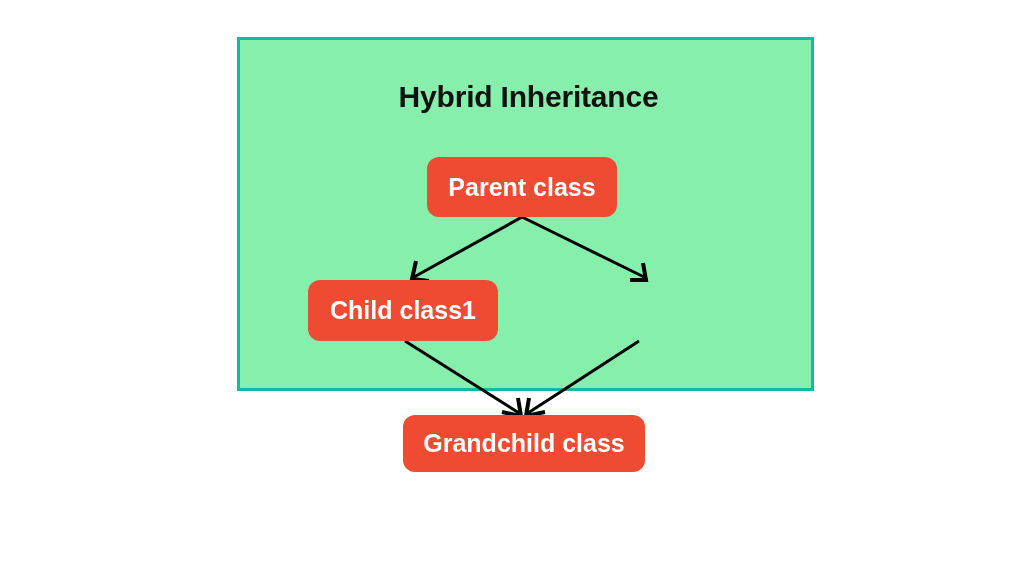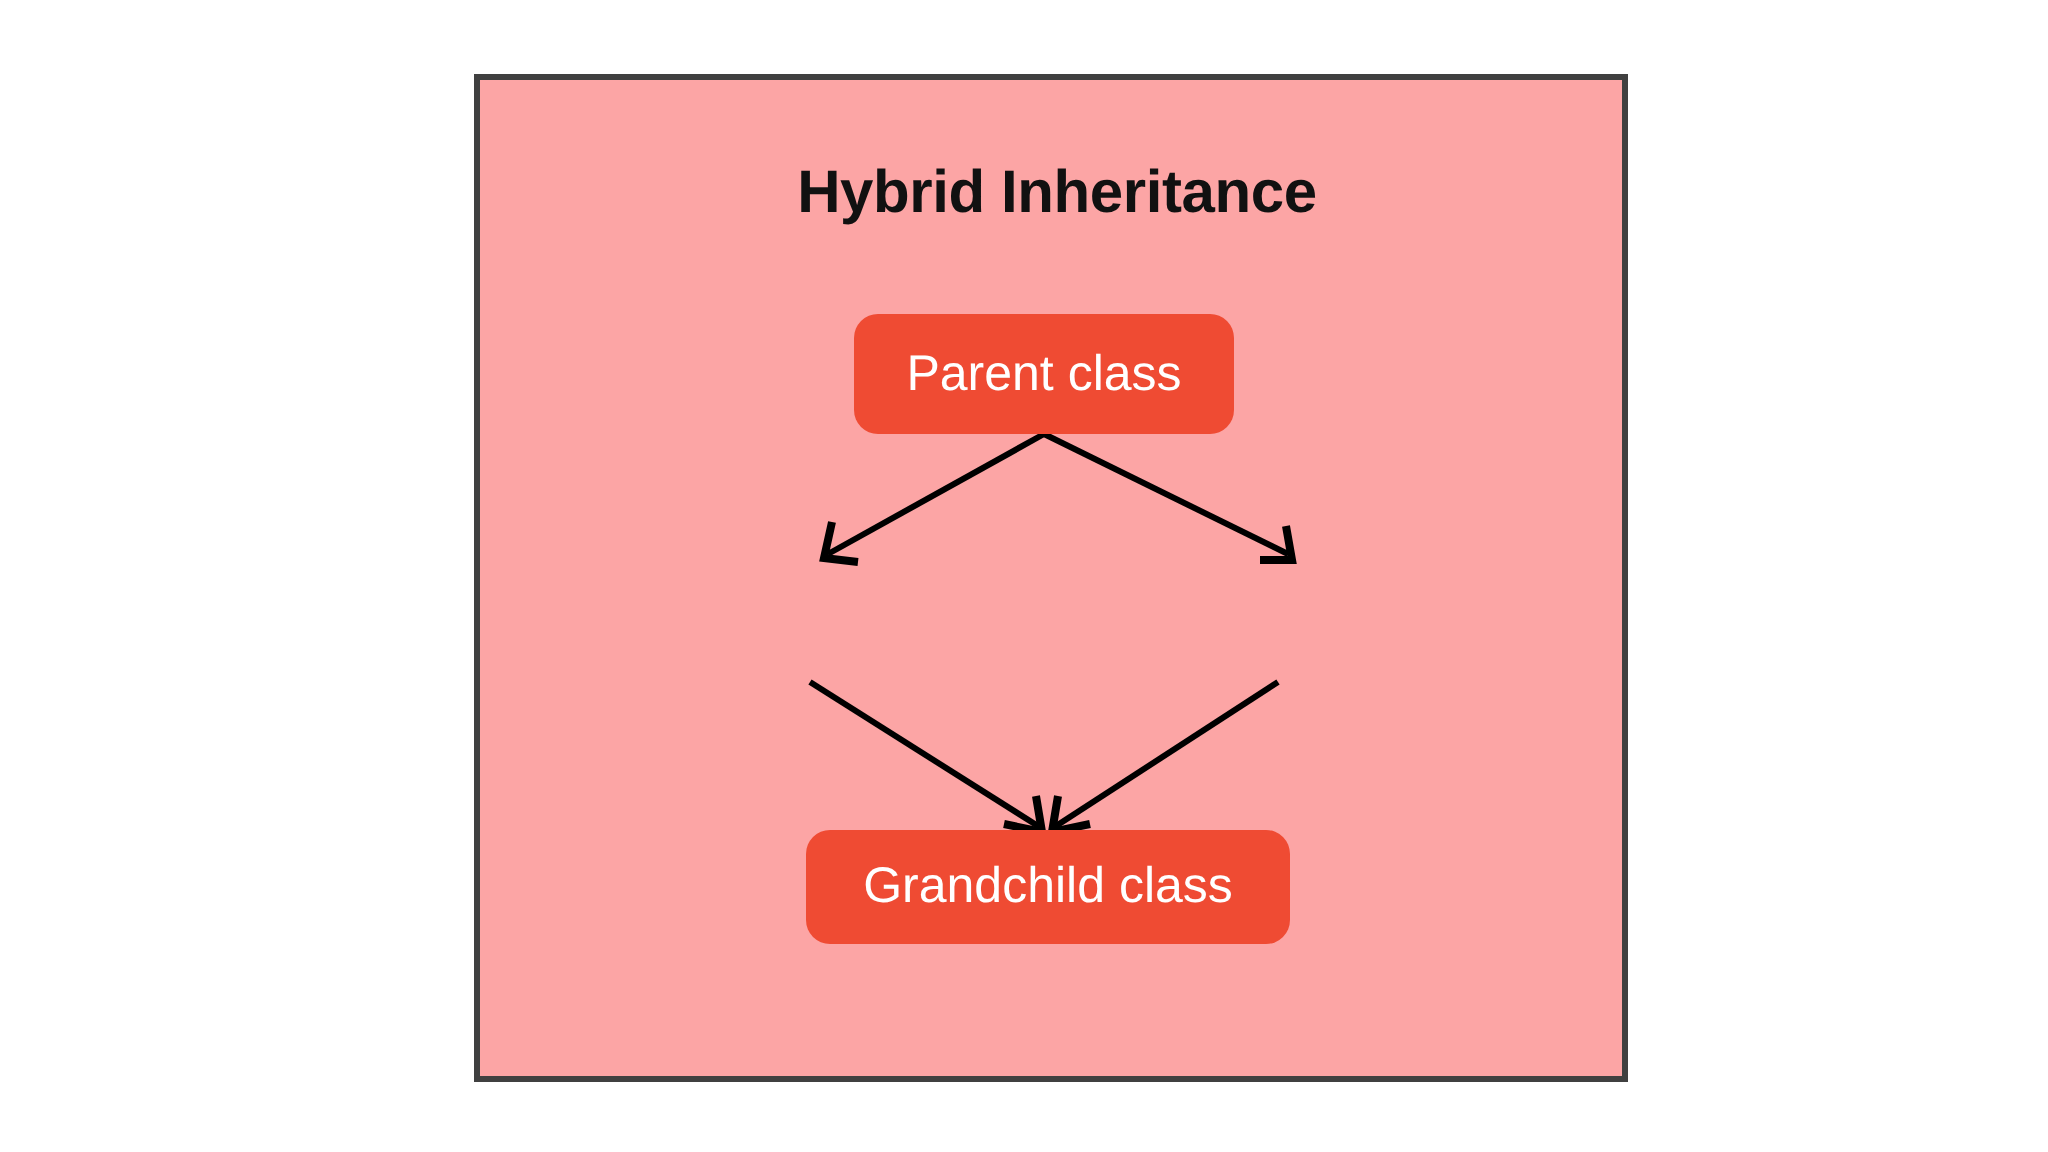--- a/index.html
+++ b/index.html
@@ -17,24 +17,24 @@
     position: relative;
     width: 1024px;
     height: 576px;
     background: #ffffff;
   }
   #diagram-frame {
     position: absolute;
     left: 237px;
     top: 37px;
     width: 577px;
-    height: 504px;
-    border: 3px solid #404040;
+    height: 354px;
+    border: 3px solid #14b8a6;
     box-sizing: border-box;
-    background: #fca5a5;
+    background: #86efac;
   }
   #diagram-title {
     position: absolute;
     left: 0;
     top: 40px;
     width: 577px;
     text-align: center;
     font-size: 30px;
     font-weight: bold;
     color: #111111;
@@ -54,21 +54,21 @@
     background: #ef4b33;
     border-radius: 12px;
     display: flex;
     align-items: center;
     justify-content: center;
     box-sizing: border-box;
   }
   .node-label {
     color: #ffffff;
     font-size: 25px;
-    font-weight: normal;
+    font-weight: bold;
     line-height: 1;
     white-space: nowrap;
   }
   #node-parent      { left: 187px; top: 117px; width: 190px; height: 60px; }
   #node-child-1     { left:  68px; top: 240px; width: 190px; height: 61px; }
   #node-child-2     { left: 305px; top: 240px; width: 190px; height: 61px; }
   #node-grandchild  { left: 163px; top: 375px; width: 242px; height: 57px; }
 </style>
 </head>
 <body>
@@ -101,20 +101,23 @@
           <line x1="399" y1="301" x2="288" y2="373"></line>
           <polyline points="305,372 286,376 289,358" stroke-width="4"></polyline>
         </g>
       </g>
     </svg>
 
     <div class="node-box" id="node-parent">
       <span class="node-label">Parent class</span>
     </div>
 
+    <div class="node-box" id="node-child-1">
+      <span class="node-label">Child class1</span>
+    </div>
 
 
     <div class="node-box" id="node-grandchild">
       <span class="node-label">Grandchild class</span>
     </div>
 
   </div>
 </div>
 
 </body></html>

